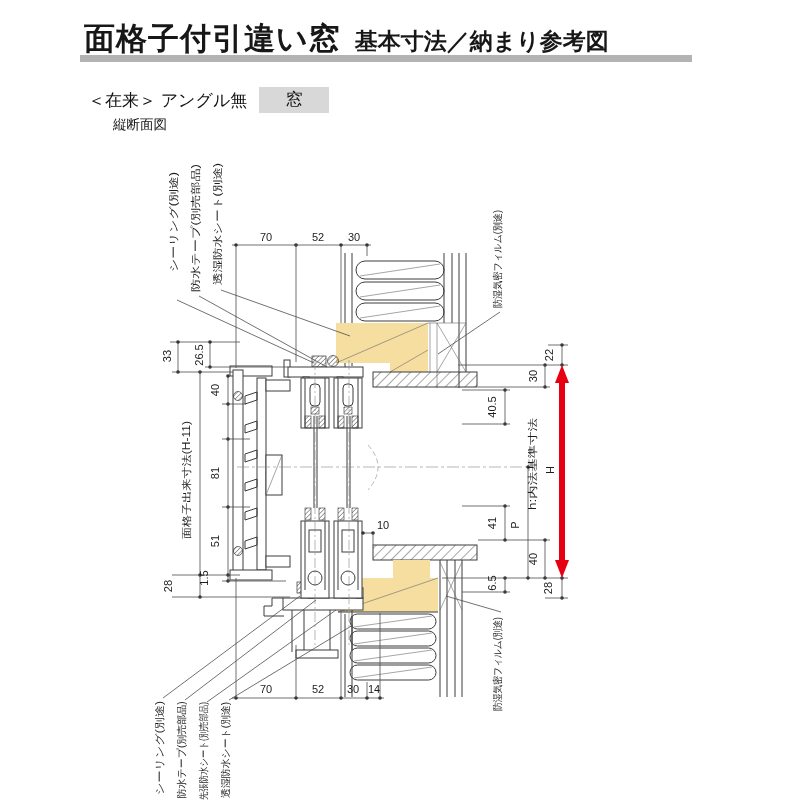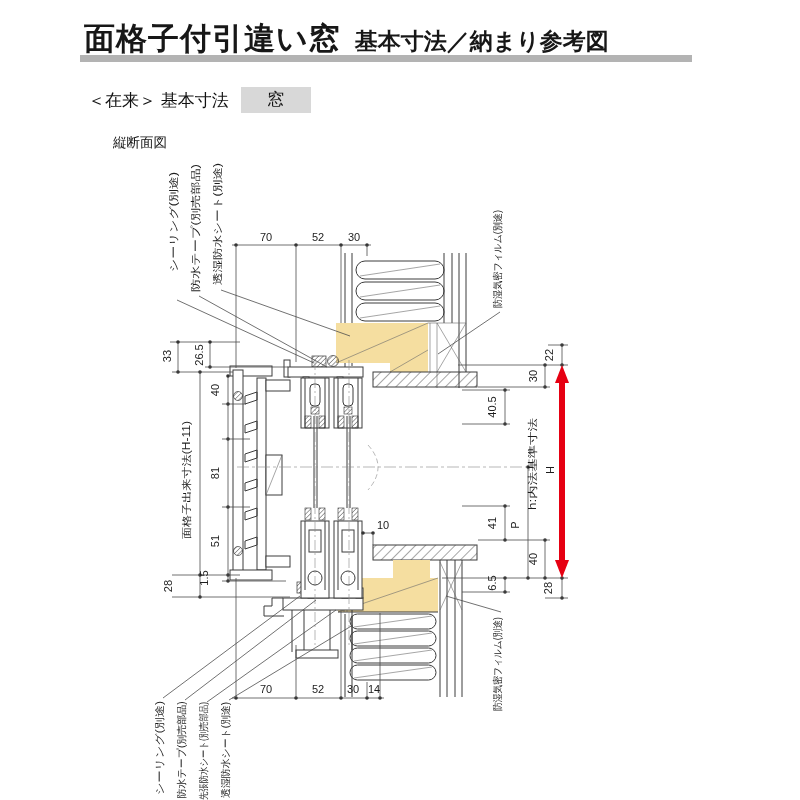--- a/index.html
+++ b/index.html
@@ -7,21 +7,21 @@
         font-family:"Liberation Sans","DejaVu Sans",sans-serif;color:#111;}
   .title-row{position:absolute;left:84px;top:18px;white-space:nowrap;}
   .title-main{font-size:31px;font-weight:bold;letter-spacing:1px;color:#171717;}
   .title-sub{font-size:23px;font-weight:bold;margin-left:14px;color:#171717;}
   .title-bar{position:absolute;left:80px;top:55px;width:720px;height:7px;}
   .spec-row{position:absolute;left:88px;top:87px;display:flex;align-items:center;
             font-size:17px;white-space:nowrap;}
   .spec-variant{margin-right:12px;}
   .spec-tag{display:inline-block;width:70px;height:26px;line-height:26px;text-align:center;
             margin-right:12px;}
-  .view-label{position:absolute;left:113px;top:134px;font-size:13.5px;}
+  .view-label{position:absolute;left:113px;top:116px;font-size:13.5px;}
   svg{position:absolute;left:0;top:0;}
   .s{stroke:#3c3c3c;stroke-width:1;fill:none;}
   .sf{stroke:#3c3c3c;stroke-width:1;fill:#fff;}
   .thin{stroke:#6a6a6a;stroke-width:.6;fill:none;}
   .dim{stroke:#4d4d4d;stroke-width:.8;fill:none;}
   .tick{fill:#333;stroke:none;}
   .dimtxt{font-size:11px;fill:#1d1d1d;}
   .call{font-size:10px;fill:#1d1d1d;}
   .cl{stroke:#888;stroke-width:.6;fill:none;}
 </style>
@@ -29,21 +29,21 @@
 <body>
 
 <div class="page">
 
   <div class="title-row">
     <span class="title-main">面格子付引違い窓</span><span class="title-sub">基本寸法／納まり参考図</span>
   </div>
   <div class="title-bar" style="background: rgb(179, 179, 179);"></div>
 
   <div class="spec-row">
-    <span class="spec-variant">＜在来＞ 基本寸法</span>
+    <span class="spec-variant">＜在来＞ アングル無</span>
     <span class="spec-tag" style="background: rgb(216, 216, 216);">窓</span>
   </div>
 
   <div class="view-label">縦断面図</div>
 
   <svg width="800" height="800" viewBox="0 0 800 800">
     <defs>
       <pattern id="hatch" patternUnits="userSpaceOnUse" width="7" height="7" patternTransform="rotate(45)">
         <line x1="0" y1="0" x2="0" y2="7" stroke="#4d4d4d" stroke-width="1"></line>
       </pattern>

